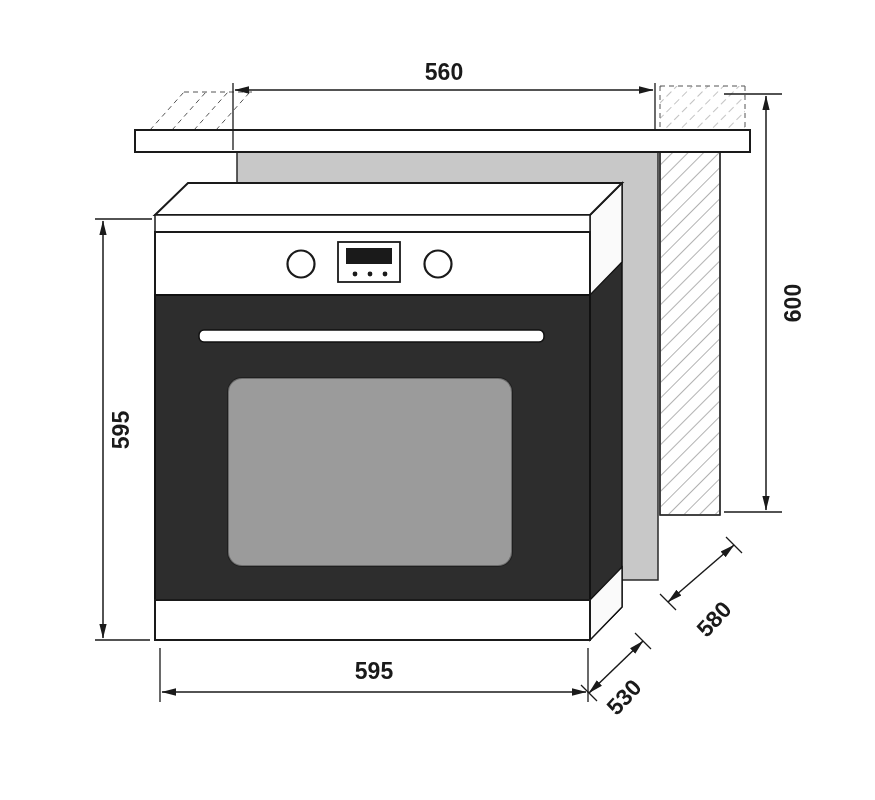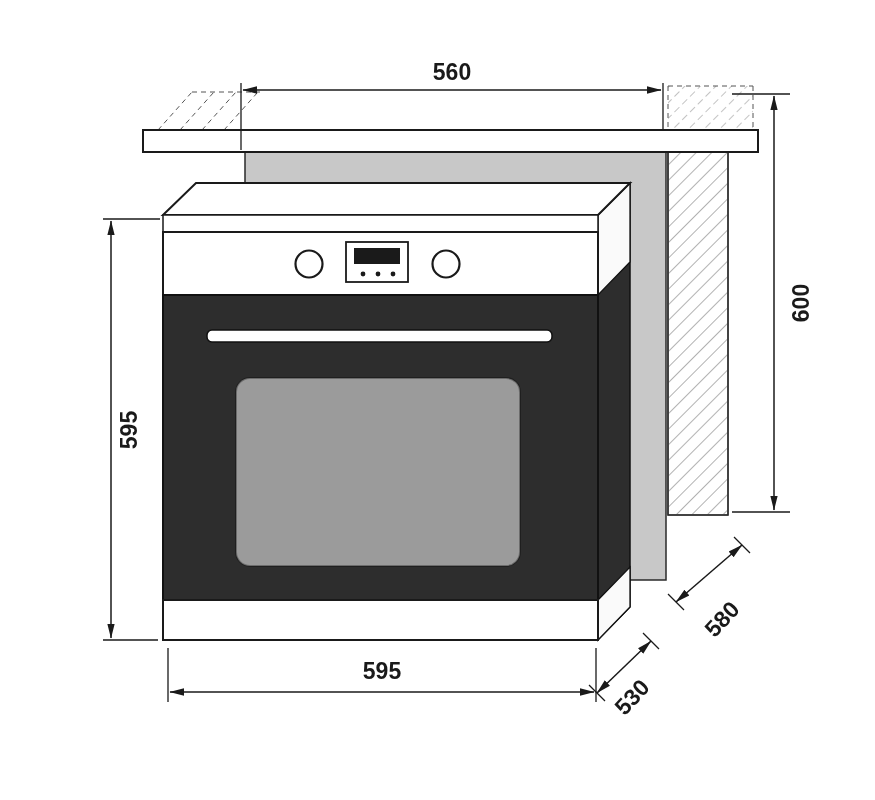--- a/index.html
+++ b/index.html
@@ -9,21 +9,20 @@
     width: 875px;
     height: 800px;
     overflow: hidden;
     font-family: "Liberation Sans", sans-serif;
   }
   .canvas-wrap {
     position: relative;
     width: 811px;
     height: 800px;
     background: #ffffff;
-    margin-left: 8px;
   }
   svg {
     display: block;
   }
   text.dim-label {
     font-family: "Liberation Sans", sans-serif;
     font-size: 23px;
     font-weight: 600;
     fill: #1a1a1a;
   }

